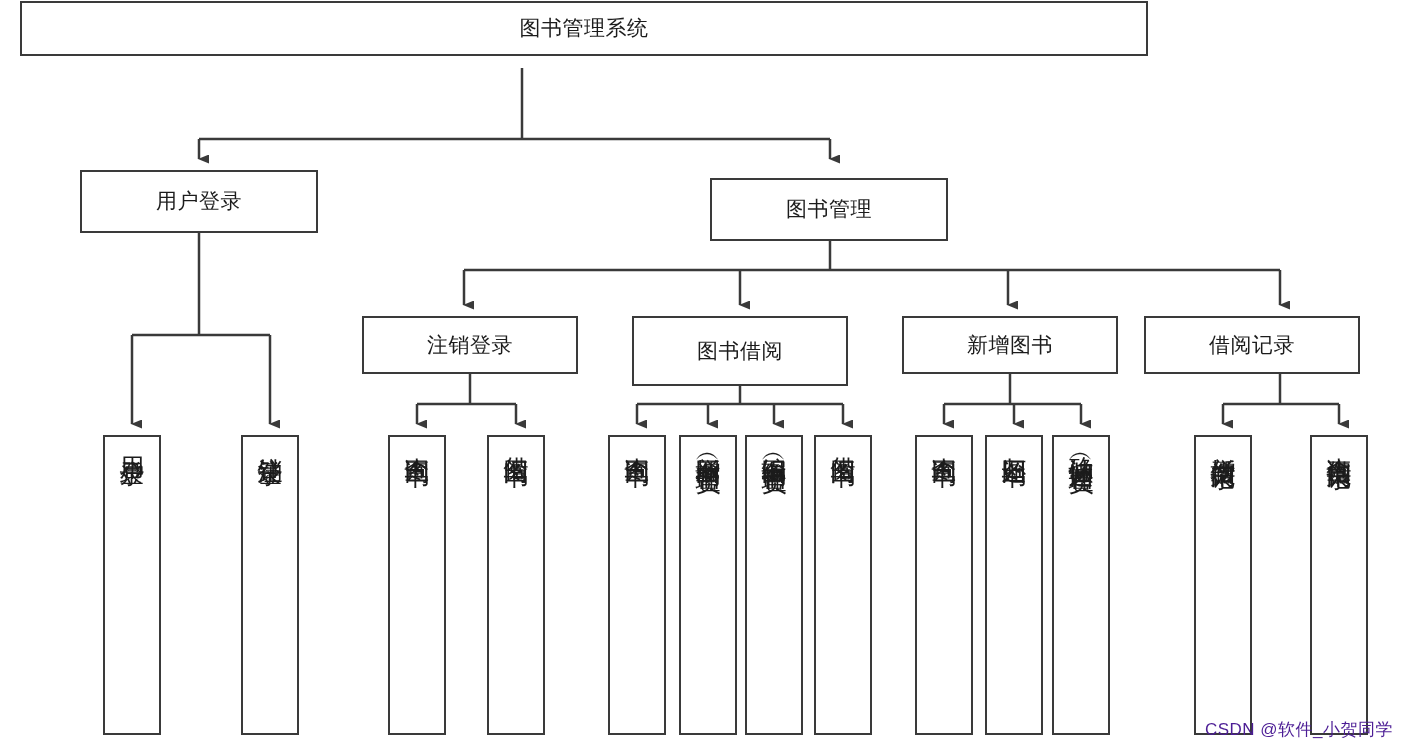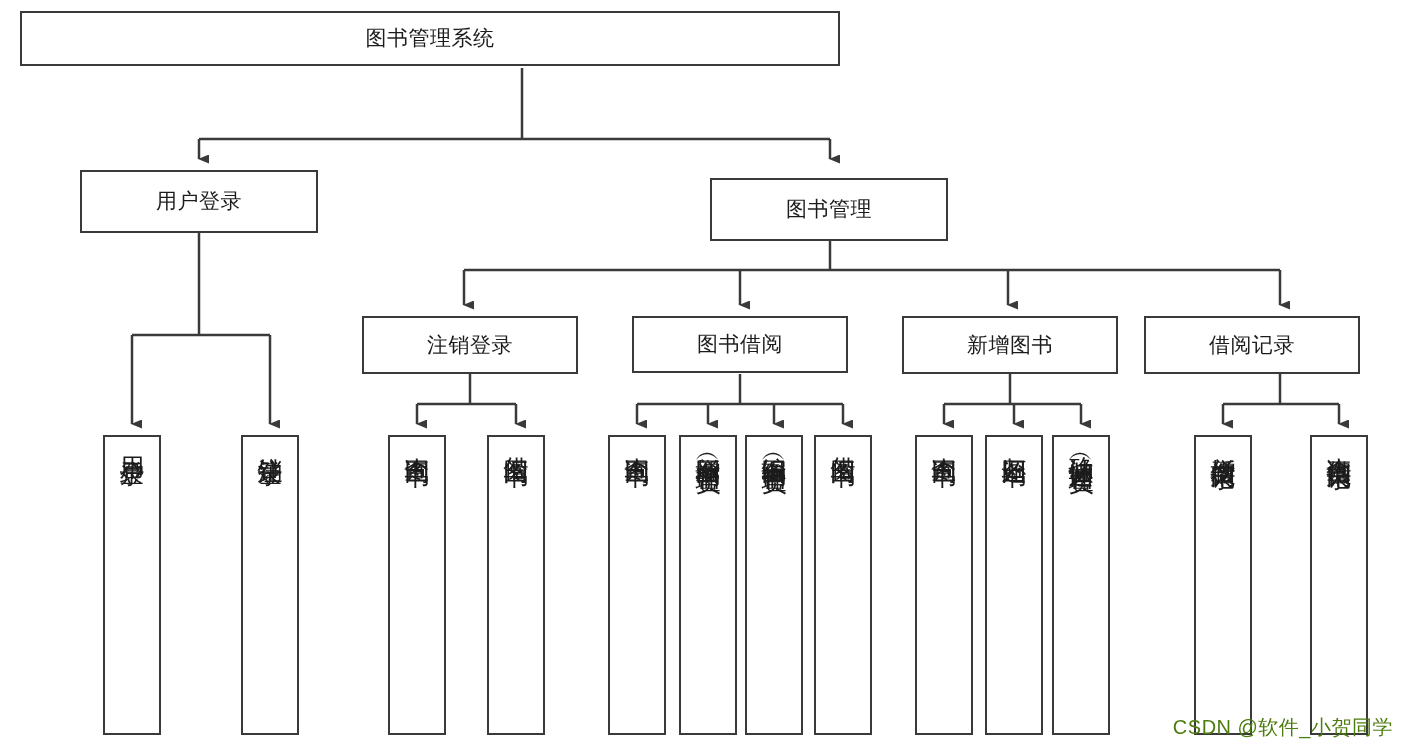--- a/index.html
+++ b/index.html
@@ -57,22 +57,22 @@
     text-orientation: upright;
     font-size: 25px;
     letter-spacing: 2px;
     line-height: 1;
     white-space: nowrap;
   }
   #watermark {
     position: absolute;
     right: 12px;
     bottom: 6px;
-    font-size: 20px;
-    color: #4d7c0f;
+    font-size: 17px;
+    color: #4c1d95;
     letter-spacing: 0.5px;
     z-index: 3;
     white-space: nowrap;
   }
 </style>
 </head>
 <body>
 
 <div id="diagram-root">
 
@@ -131,35 +131,35 @@
     </g>
 
     <g id="edges-borrow-record">
       <path d="M1280,374 L1280,404" stroke="#3a3a3a" stroke-width="2.5" fill="none"></path>
       <path d="M1223,404 L1339,404" stroke="#3a3a3a" stroke-width="2.5" fill="none"></path>
       <path d="M1223,404 L1223,424" stroke="#3a3a3a" stroke-width="2.5" fill="none" marker-end="url(#arrowhead)"></path>
       <path d="M1339,404 L1339,424" stroke="#3a3a3a" stroke-width="2.5" fill="none" marker-end="url(#arrowhead)"></path>
     </g>
   </svg>
 
-  <div class="node horizontal" style="left:20px; top:11px; width:820px; height:55px;">
+  <div class="node horizontal" style="left:20px; top:1px; width:1128px; height:55px;">
     <span class="node-label">图书管理系统</span>
   </div>
 
   <div class="node horizontal" style="left:80px; top:170px; width:238px; height:63px;">
     <span class="node-label">用户登录</span>
   </div>
   <div class="node horizontal" style="left:710px; top:178px; width:238px; height:63px;">
     <span class="node-label">图书管理</span>
   </div>
 
   <div class="node horizontal" style="left:362px; top:316px; width:216px; height:58px;">
     <span class="node-label">注销登录</span>
   </div>
-  <div class="node horizontal" style="left:632px; top:316px; width:216px; height:57px;">
+  <div class="node horizontal" style="left:632px; top:316px; width:216px; height:70px;">
     <span class="node-label">图书借阅</span>
   </div>
   <div class="node horizontal" style="left:902px; top:316px; width:216px; height:58px;">
     <span class="node-label">新增图书</span>
   </div>
   <div class="node horizontal" style="left:1144px; top:316px; width:216px; height:58px;">
     <span class="node-label">借阅记录</span>
   </div>
 
   <div class="node vertical" style="left:103px; top:435px; width:58px; height:300px;">

